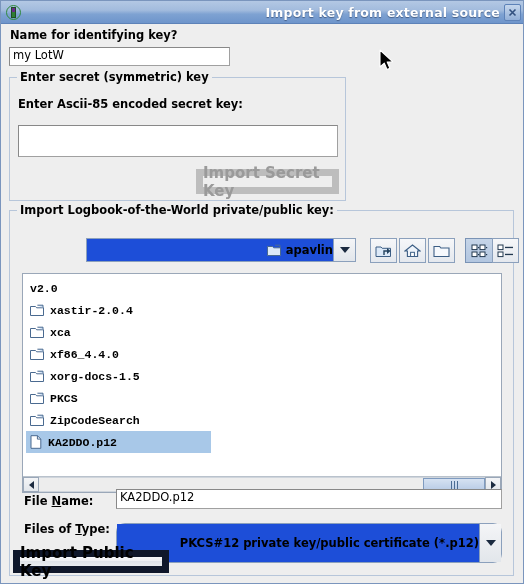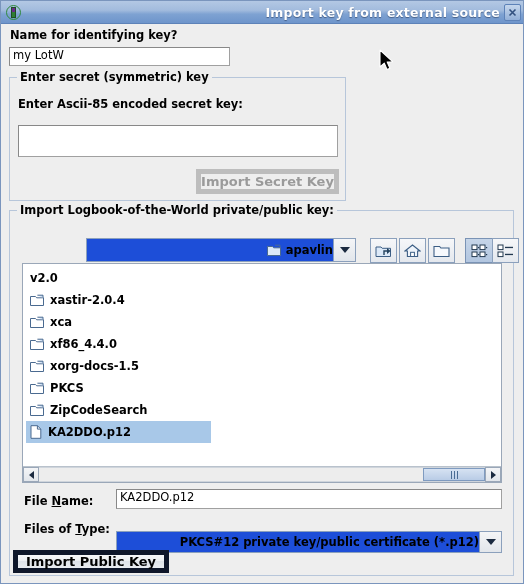--- a/index.html
+++ b/index.html
@@ -112,25 +112,25 @@
     left: 7px;
     background: #eeeeee;
     padding: 0 3px;
     font-weight: bold;
     font-size: 11.5px;
     white-space: nowrap;
   }
 
   .button {
     background: linear-gradient(to bottom, #f7f8fa 0%, #eceef1 48%, #dfe3e9 50%, #e9ecf0 100%);
-    border: 5px solid #0f172a;
+    border: 7px solid #0f172a;
     box-sizing: border-box;
     font-family: "DejaVu Sans", sans-serif;
     font-weight: bold;
-    font-size: 13px;
+    font-size: 15px;
     color: #000;
     display: flex;
     align-items: center;
     justify-content: center;
     cursor: pointer;
     user-select: none;
   }
   .button.disabled {
     color: #9a9a9a;
     border-color: #bdbdbd;
@@ -370,21 +370,21 @@
       <div class="tool-btn">
         <svg width="17" height="14" viewBox="0 0 17 14">
           <rect x="1" y="1" width="5" height="4.6" fill="#fff" stroke="#22384f" stroke-width="1"></rect>
           <rect x="1" y="8" width="5" height="4.6" fill="#fff" stroke="#22384f" stroke-width="1"></rect>
           <rect x="8" y="2.8" width="8" height="1.3" fill="#22384f"></rect>
           <rect x="8" y="9.8" width="8" height="1.3" fill="#22384f"></rect>
         </svg>
       </div>
     </div>
 
-    <div class="filelist" style="left:12px;top:52px;width:480px;height:220px;">
+    <div class="filelist" style="left:12px;top:62px;width:480px;height:220px;font-family:Liberation Mono, monospace;">
       <div class="fl-cols">
 
         <div class="fl-col">
           <div class="fl-item">
             <span>v2.0</span>
           </div>
         </div>
 
         <div class="fl-col" style="margin-left:0px;">
           <div class="fl-item">
@@ -457,21 +457,21 @@
           </div>
       </div>
     </div>
 
     <div class="label" style="position:absolute;left:14px;top:283px;">File <u>N</u>ame:</div>
     <div class="textfield" style="position:absolute;left:106px;top:278px;width:386px;height:20px;">
       <span>KA2DDO.p12</span>
     </div>
 
     <div class="label" style="position:absolute;left:14px;top:311px;">Files of <u>T</u>ype:</div>
-    <div class="combo" style="position:absolute;left:106px;top:320px;width:386px;height:22px;">
+    <div class="combo" style="position:absolute;left:106px;top:312px;width:386px;height:40px;border-radius:9px;">
       <div class="combo-field">
         <span>PKCS#12 private key/public certificate (*.p12)</span>
       </div>
       <div class="combo-arrow">
         <div class="arrow-down"></div>
       </div>
     </div>
 
     <div class="button" style="position:absolute;left:3px;top:339px;width:156px;height:23px;">Import Public Key</div>
   </div>

